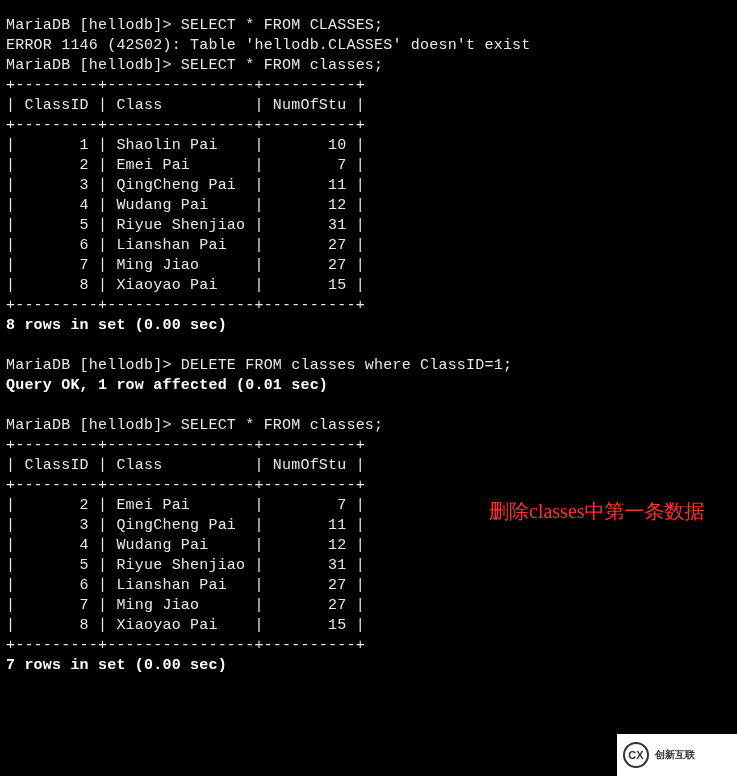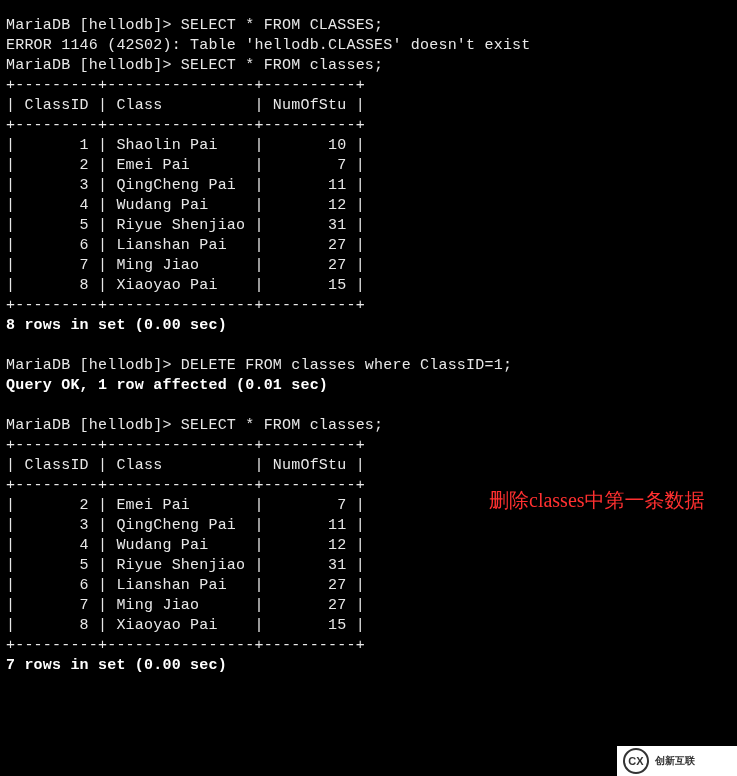--- a/index.html
+++ b/index.html
@@ -17,35 +17,35 @@
   }
   .terminal {
     padding: 16px 6px;
     white-space: pre;
     letter-spacing: 0.2px;
   }
   .bold { font-weight: bold; color:#fff; }
   .annotation {
     position: absolute;
     right: 12px;
-    top: 487px;
+    top: 498px;
     color: #ff3030;
     font-family: "SimSun","NSimSun","Songti SC",serif;
     font-size: 20px;
     line-height: 26px;
     width: 236px;
     white-space: normal;
     text-align: left;
   }
   .watermark {
     position: absolute;
     right: 0;
     bottom: 0;
     width: 120px;
-    height: 30px;
+    height: 42px;
     background: #fff;
     color: #333;
     display: flex;
     align-items: center;
     justify-content: flex-start;
     padding-left: 6px;
     box-sizing: border-box;
     font-family: "Microsoft YaHei", Arial, sans-serif;
     font-size: 10px;
     font-weight: bold;

